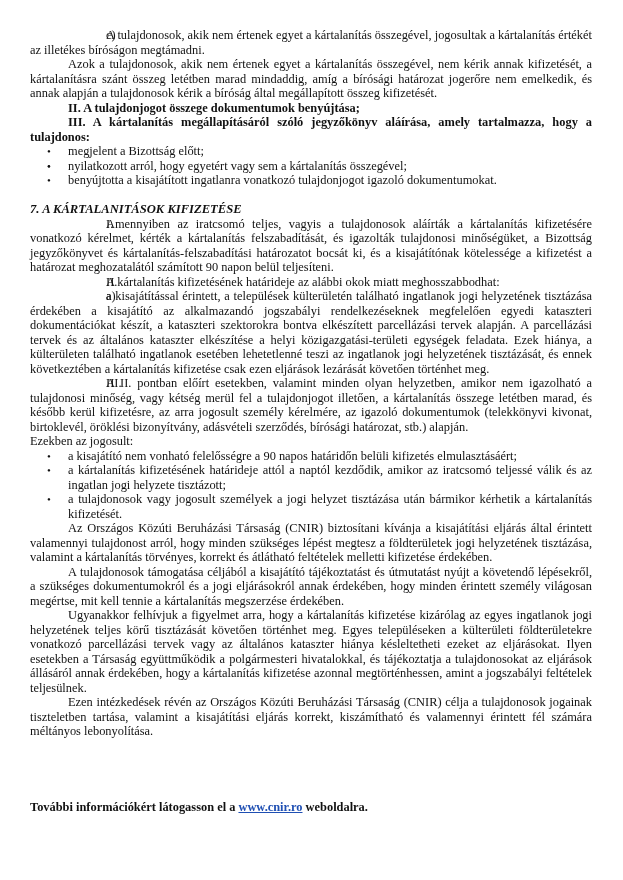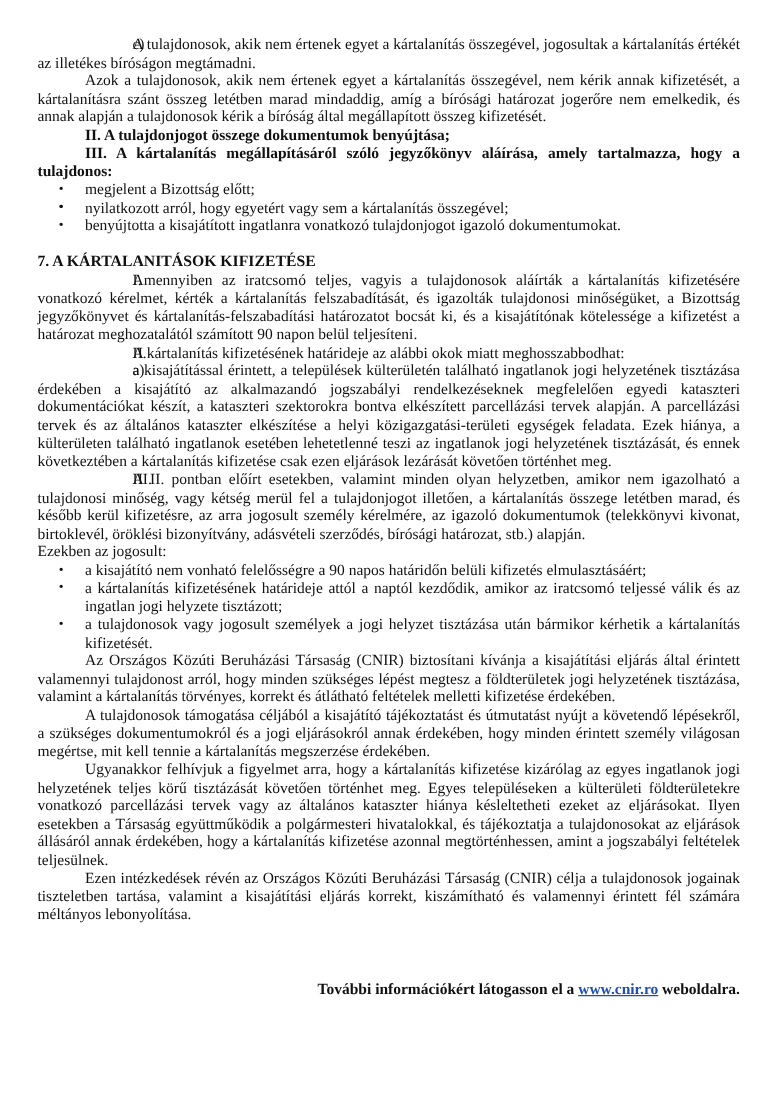--- a/index.html
+++ b/index.html
@@ -27,26 +27,27 @@
   ul.bullets li { position: relative; padding-left: 38px; text-align: justify; }
   ul.bullets li .bullet {
     position: absolute; left: 17px; top: 0;
     font-size: 11px;
   }
   h2.section {
     margin: 14px 0 0 0;
     font-size: 12.6px;
     font-weight: bold;
     line-height: 15px;
+    font-style: italic;
   }
   .footer {
     position: absolute;
     left: 30px; width: 562px;
-    top: 784px;
-    text-align: right;
+    top: 800px;
+    text-align: left;
     font-weight: bold;
     font-size: 12.4px;
   }
   .footer a { color: #1f4fb3; text-decoration: underline; }
 </style>
 </head>
 <body>
 
 <div class="page">
   <div class="content">

